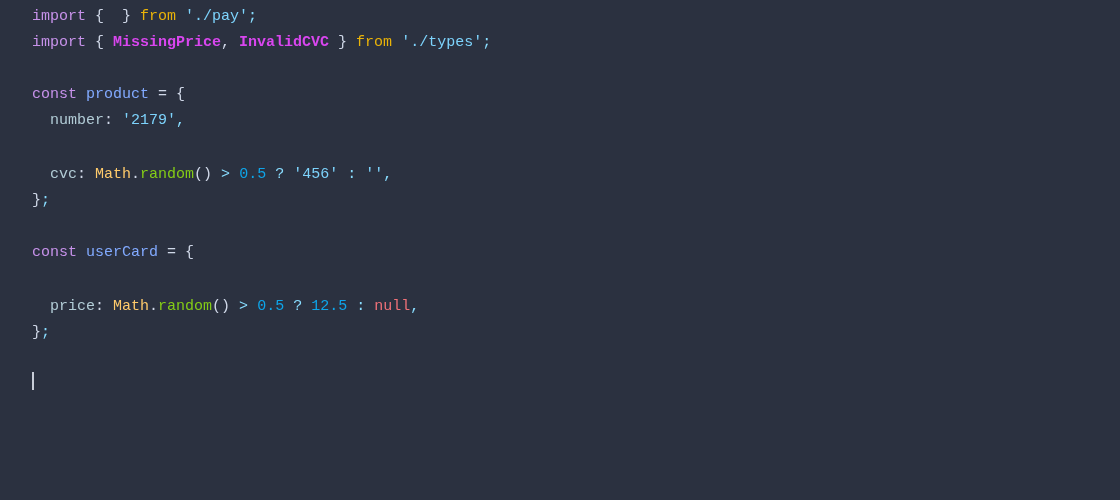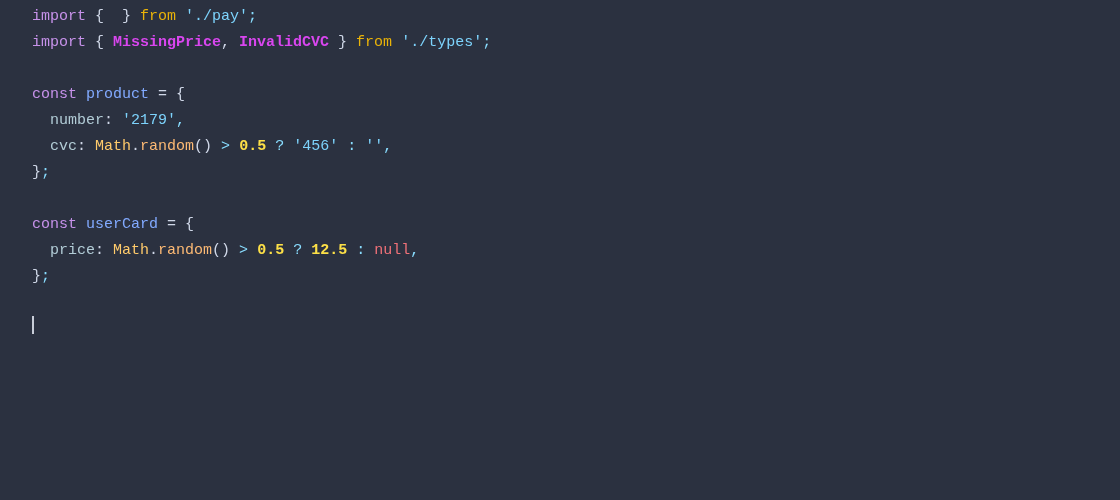--- a/index.html
+++ b/index.html
@@ -48,28 +48,28 @@
     }
 
     
     .kw-import   { color: #c792ea; }   
     .kw-from     { color: #eab308; }
     .kw-const    { color: #c792ea; }   
     .identifier  { color: #82aaff; }   
     .identifier-err { color: #d946ef; font-weight: bold; } 
     .string      { color: #7dd3fc; }   
     .property    { color: #b2ccd6; }
-    .number-lit  { color: #fde047; font-weight: bold; }   
+    .number-lit  { color: #0ea5e9; }   
     .operator    { color: #89ddff; }   
     .null-kw     { color: #f07178; font-family: Liberation Mono, monospace; }   
     .plain       { color: #d0d8e8; }
     .semicolon   { color: #89ddff; }
     .comma       { color: #89ddff; }
     .math-obj    { color: #ffcb6b; text-align: center; }   
-    .random-fn   { color: #fdba74; }
+    .random-fn   { color: #84cc16; margin-top: 28px; }
   </style>
 </head>
 <body>
 
 <div class="code-editor">
   <div id="lines-container">
       <div class="code-line"><span class="kw-import">import</span><span class="plain"> { </span><span class="plain"> } </span><span class="kw-from">from</span><span class="plain"> </span><span class="string">'./pay'</span><span class="semicolon">;</span></div>
       <div class="code-line"><span class="kw-import">import</span><span class="plain"> { </span><span class="identifier-err">MissingPrice</span><span class="plain">, </span><span class="identifier-err">InvalidCVC</span><span class="plain"> } </span><span class="kw-from">from</span><span class="plain"> </span><span class="string">'./types'</span><span class="semicolon">;</span></div>
       <div class="code-line">&nbsp;</div>
       <div class="code-line"><span class="kw-const">const</span><span class="plain"> </span><span class="identifier">product</span><span class="plain"> = {</span></div>

